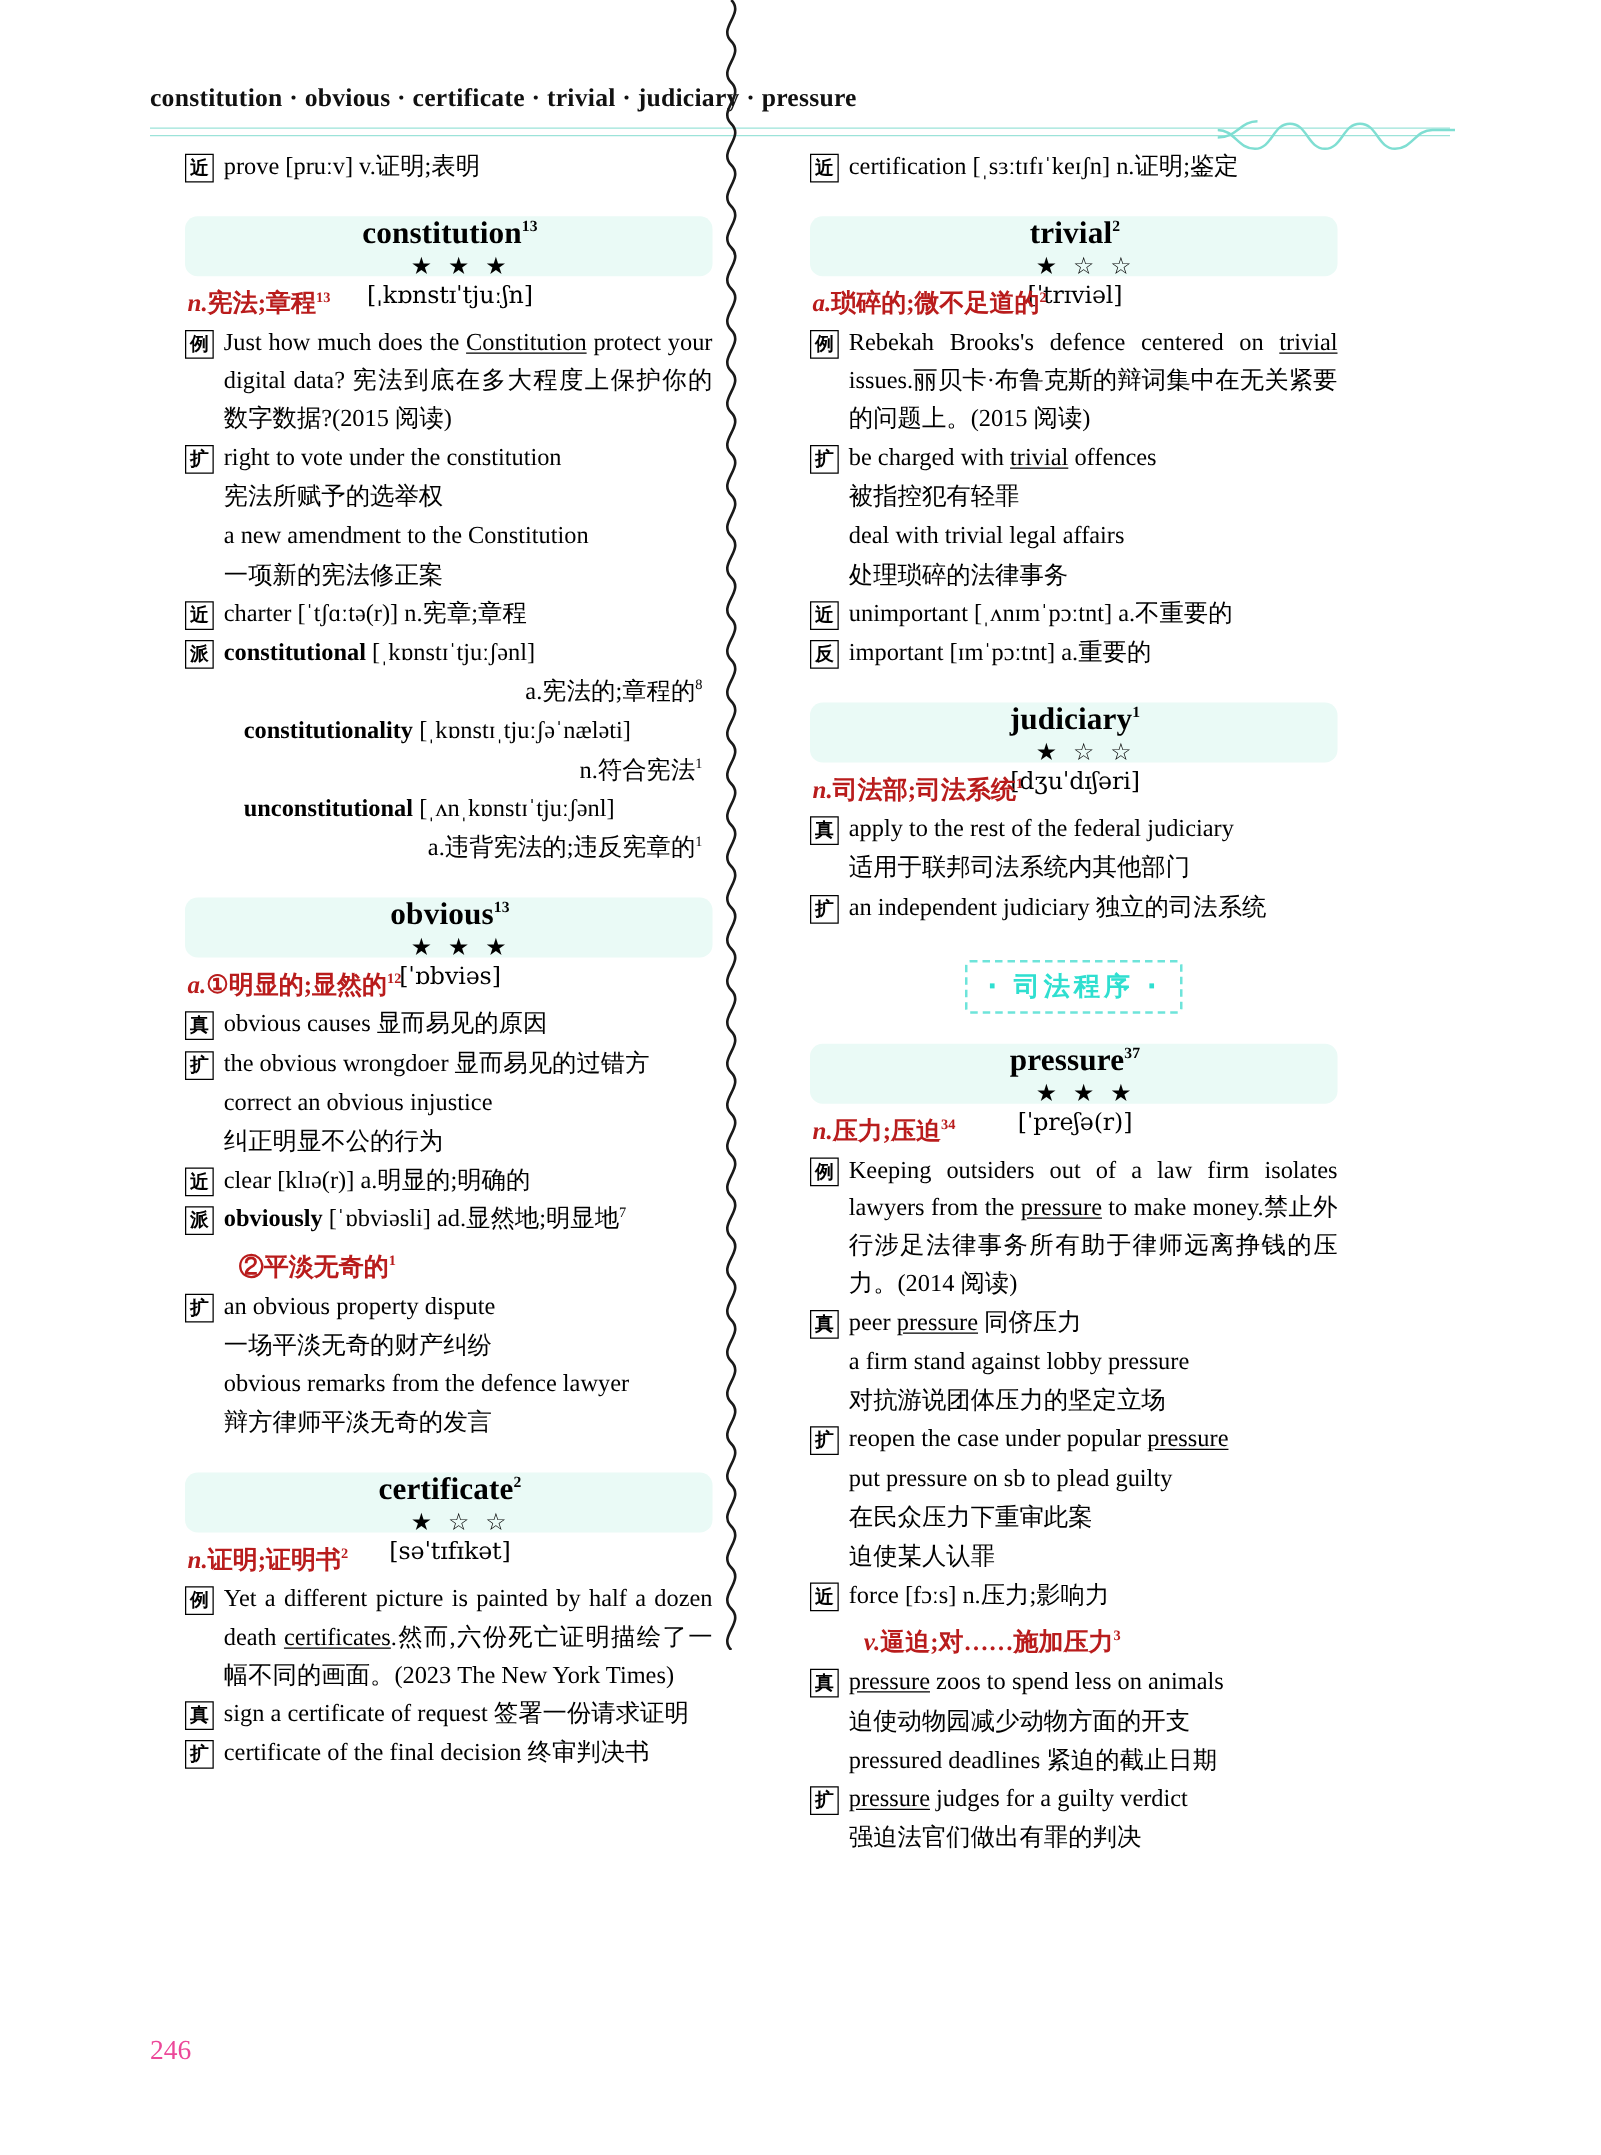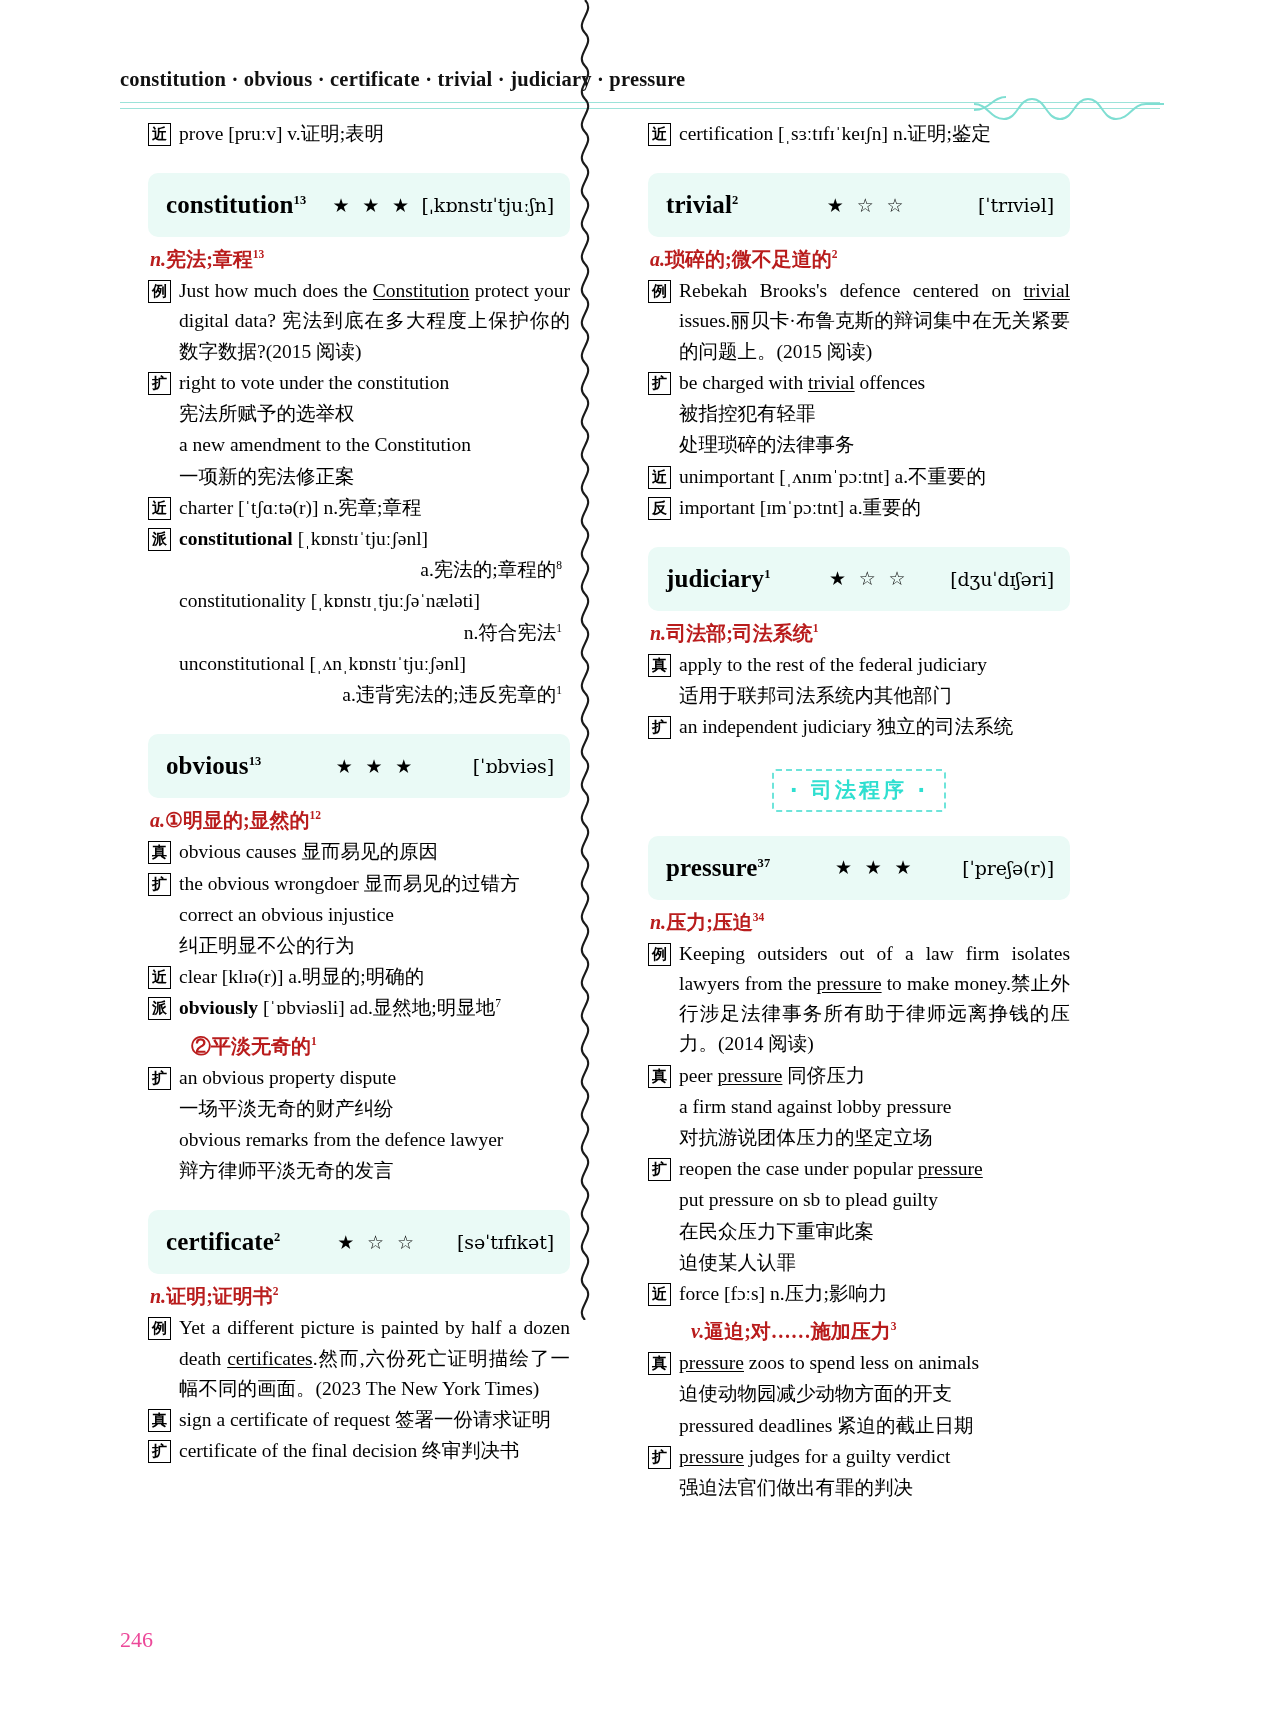--- a/index.html
+++ b/index.html
@@ -85,26 +85,27 @@
     width: 30px;
     height: 1320px;
     overflow: hidden;
   }
 
   
   .entry { margin-top: 0; }
   .word-banner {
     background: #eafaf6;
     border-radius: 10px;
-    height: 64px;
+    height: 48px;
     display: flex;
     align-items: center;
     padding: 0 16px 0 18px;
     box-sizing: border-box;
     margin: 24px 0 8px 0;
+    flex-direction: column;
   }
   .headword {
     font-weight: bold;
     font-size: 25px;
     letter-spacing: .1px;
     white-space: nowrap;
   }
   .headword sup {
     font-size: 12.5px;
     font-weight: bold;
@@ -170,21 +171,21 @@
   .ltext u { text-decoration: underline; text-underline-offset: 2px; }
   .ltext sup { font-size: 11.5px; vertical-align: super; line-height: 0; }
   .ltext b { font-weight: bold; }
 
   .sub {
     font-size: 19.5px;
     line-height: 1.55;
     margin: 1px 0 1px 31px;
   }
   .sub.right { text-align: right; padding-right: 8px; }
-  .sub b { font-weight: normal; }
+  .sub b { font-weight: bold; margin-left: 16px; }
   .sub sup { font-size: 11.5px; vertical-align: super; line-height: 0; }
 
   .sense.inline-sub {
     margin-left: 43px;
   }
 
   
   .topic-chip-wrap {
     display: flex;
     justify-content: center;
@@ -358,20 +359,21 @@
           <div class="sense"><i>a.</i>琐碎的;微不足道的<sup>2</sup></div>
           <div class="line">
             <span class="marker">例</span>
             <span class="ltext just">Rebekah Brooks's defence centered on <u>trivial</u> issues.丽贝卡·布鲁克斯的辩词集中在无关紧要的问题上。(2015 阅读)</span>
           </div>
           <div class="line">
             <span class="marker">扩</span>
             <span class="ltext just">be charged with <u>trivial</u> offences</span>
           </div>
           <div class="sub">被指控犯有轻罪</div>
+          <div class="sub">deal with trivial legal affairs</div>
           <div class="sub">处理琐碎的法律事务</div>
           <div class="line">
             <span class="marker">近</span>
             <span class="ltext just">unimportant [ˌʌnɪmˈpɔːtnt] a.不重要的</span>
           </div>
           <div class="line">
             <span class="marker">反</span>
             <span class="ltext just">important [ɪmˈpɔːtnt] a.重要的</span>
           </div>
         </div>

